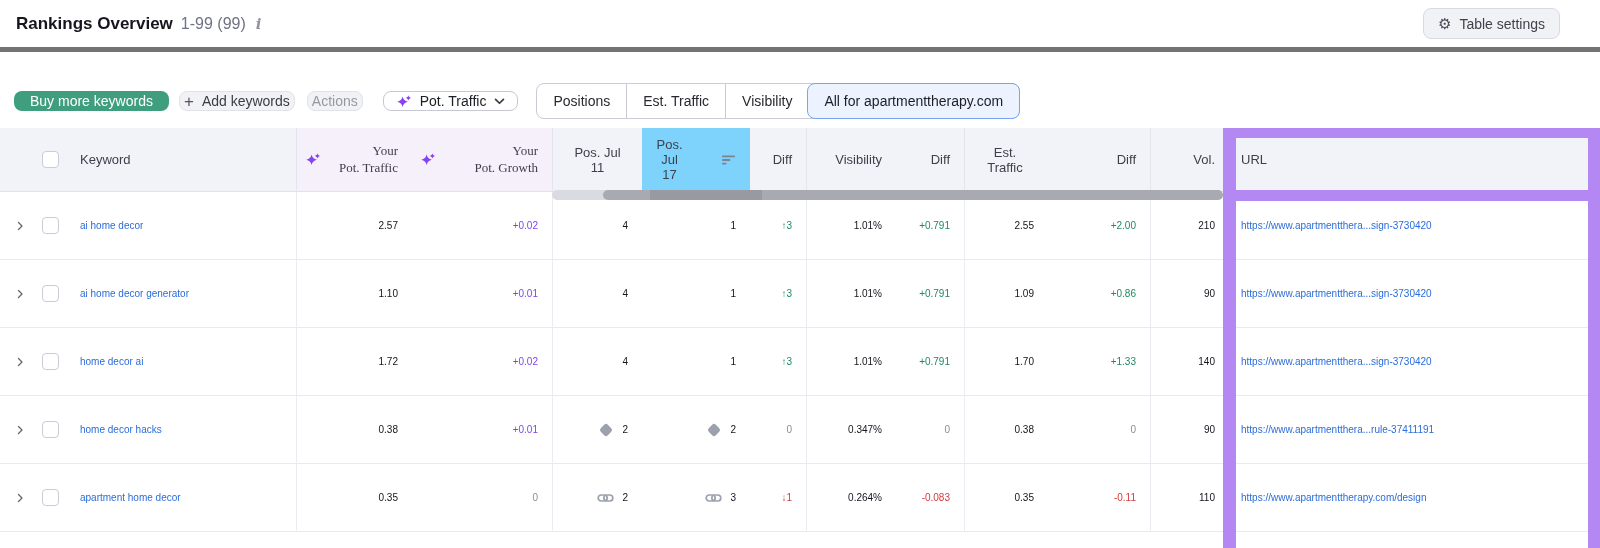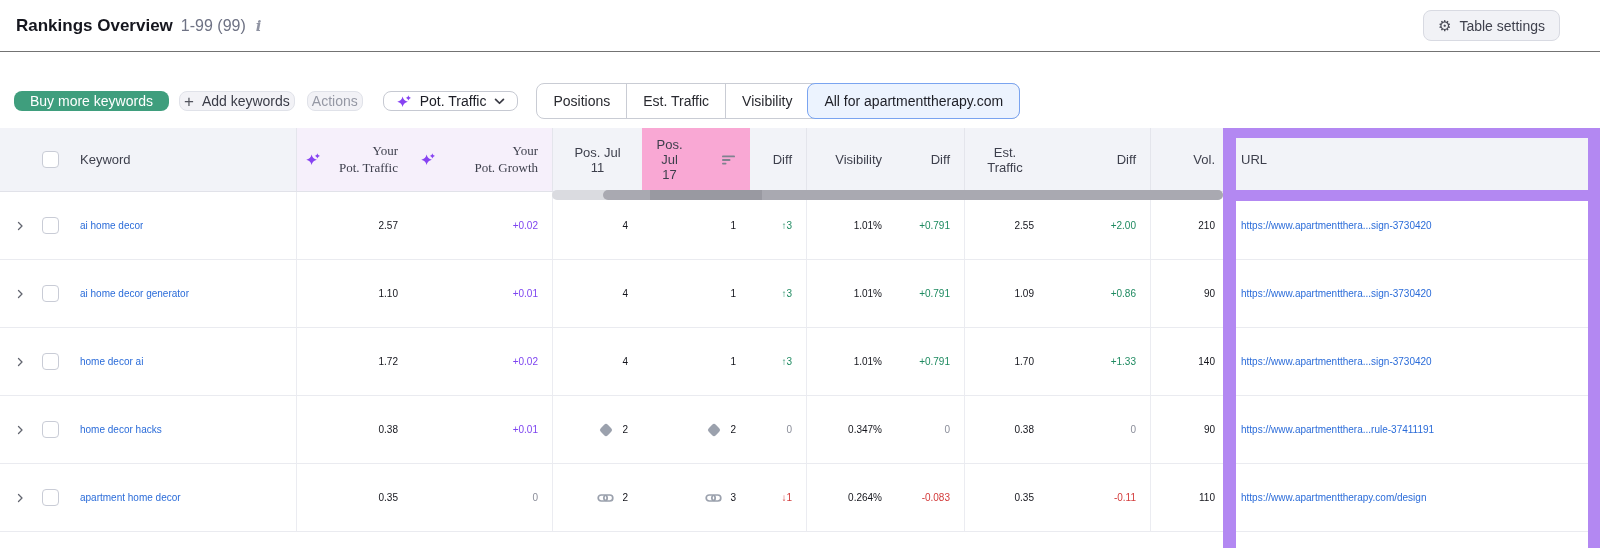--- a/index.html
+++ b/index.html
@@ -1,21 +1,21 @@
 <!DOCTYPE html>
 <html><head>
 <meta charset="utf-8">
 <style>
   * { margin:0; padding:0; box-sizing:border-box; }
   html,body { background:#fff; }
   body { font-family:"Liberation Sans","DejaVu Sans",sans-serif; color:#16171f; }
   .app { position:relative; width:1600px; height:548px; background:#fff; overflow:hidden; }
 
   
-  .titlebar { display:flex; align-items:center; height:52px; padding:0 40px 0 16px; border-bottom:1px solid #737373; }
+  .titlebar { display:flex; align-items:center; height:52px; padding:0 40px 0 16px; border-bottom:5px solid #737373; }
   .page-title { font-size:17px; font-weight:bold; color:#15161e; }
   .page-range { font-size:16px; color:#6e7284; margin-left:8px; }
   .info-i { margin-left:10px; color:#8f93a2; font-family:"DejaVu Serif",serif; font-style:italic; font-size:15px; font-weight:bold; }
   .info-i::before { content:"i"; }
   .settings-btn { margin-left:auto; display:flex; align-items:center; gap:8px; height:31px; padding:0 14px;
     background:#f1f2f6; border:1px solid #d8dae2; border-radius:8px; font-size:14px; color:#3f414d; cursor:pointer; }
   .gear { font-size:15px; line-height:1; color:#4a4c58; }
   .gear::before { content:"⚙"; }
 
   
@@ -37,21 +37,21 @@
   
   .grid { display:grid; grid-template-columns:40px 32px 224px 116px 140px 90px 108px 56px 90px 68px 84px 102px 73px 377px; width:1600px;text-align:center; }
   .thead { height:64px; background:#f2f3f8; border-bottom:1px solid #e1e2e9; font-size:13px; color:#3d3f4c; }
   .th, .td { display:flex; align-items:center; overflow:hidden; }
   .th { padding:0 14px; }
   .th.left { justify-content:flex-start; padding-left:8px; }
   .th.right { justify-content:flex-end; }
   .bl { border-left:1px solid #e4e5ec; }
   .row .bl { border-left:1px solid #ebecf1; }
   .th.aihead { background:#f6f0fb; padding-left:8px; padding-right:14px; }
-  .th.sorted { background:#f9a8d4;gap:32px; }
+  .th.sorted { background:#7dd3fc;gap:32px; }
   .hdr2 { display:flex; flex-direction:column; align-items:flex-end; line-height:1.3; margin-left:auto;font-family:Liberation Serif, serif; }
   .sorticon { margin-left:7px; flex:0 0 auto; }
   .tbody .row { height:68px; border-bottom:1px solid #eaebf0; font-size:10px; color:#14151c; background:#fff; }
   .td { padding:0 14px; }
   .td.right { justify-content:flex-end; }
   .td.c-exp { justify-content:center; padding:0; }
   .td.c-cb { justify-content:flex-start; padding:0 0 0 2px; }
   .td.c-kw { padding-left:8px; }
   .td.c-url { padding-left:17px; padding-right:10px; }
   .td.c-vol { padding-right:8px; }

